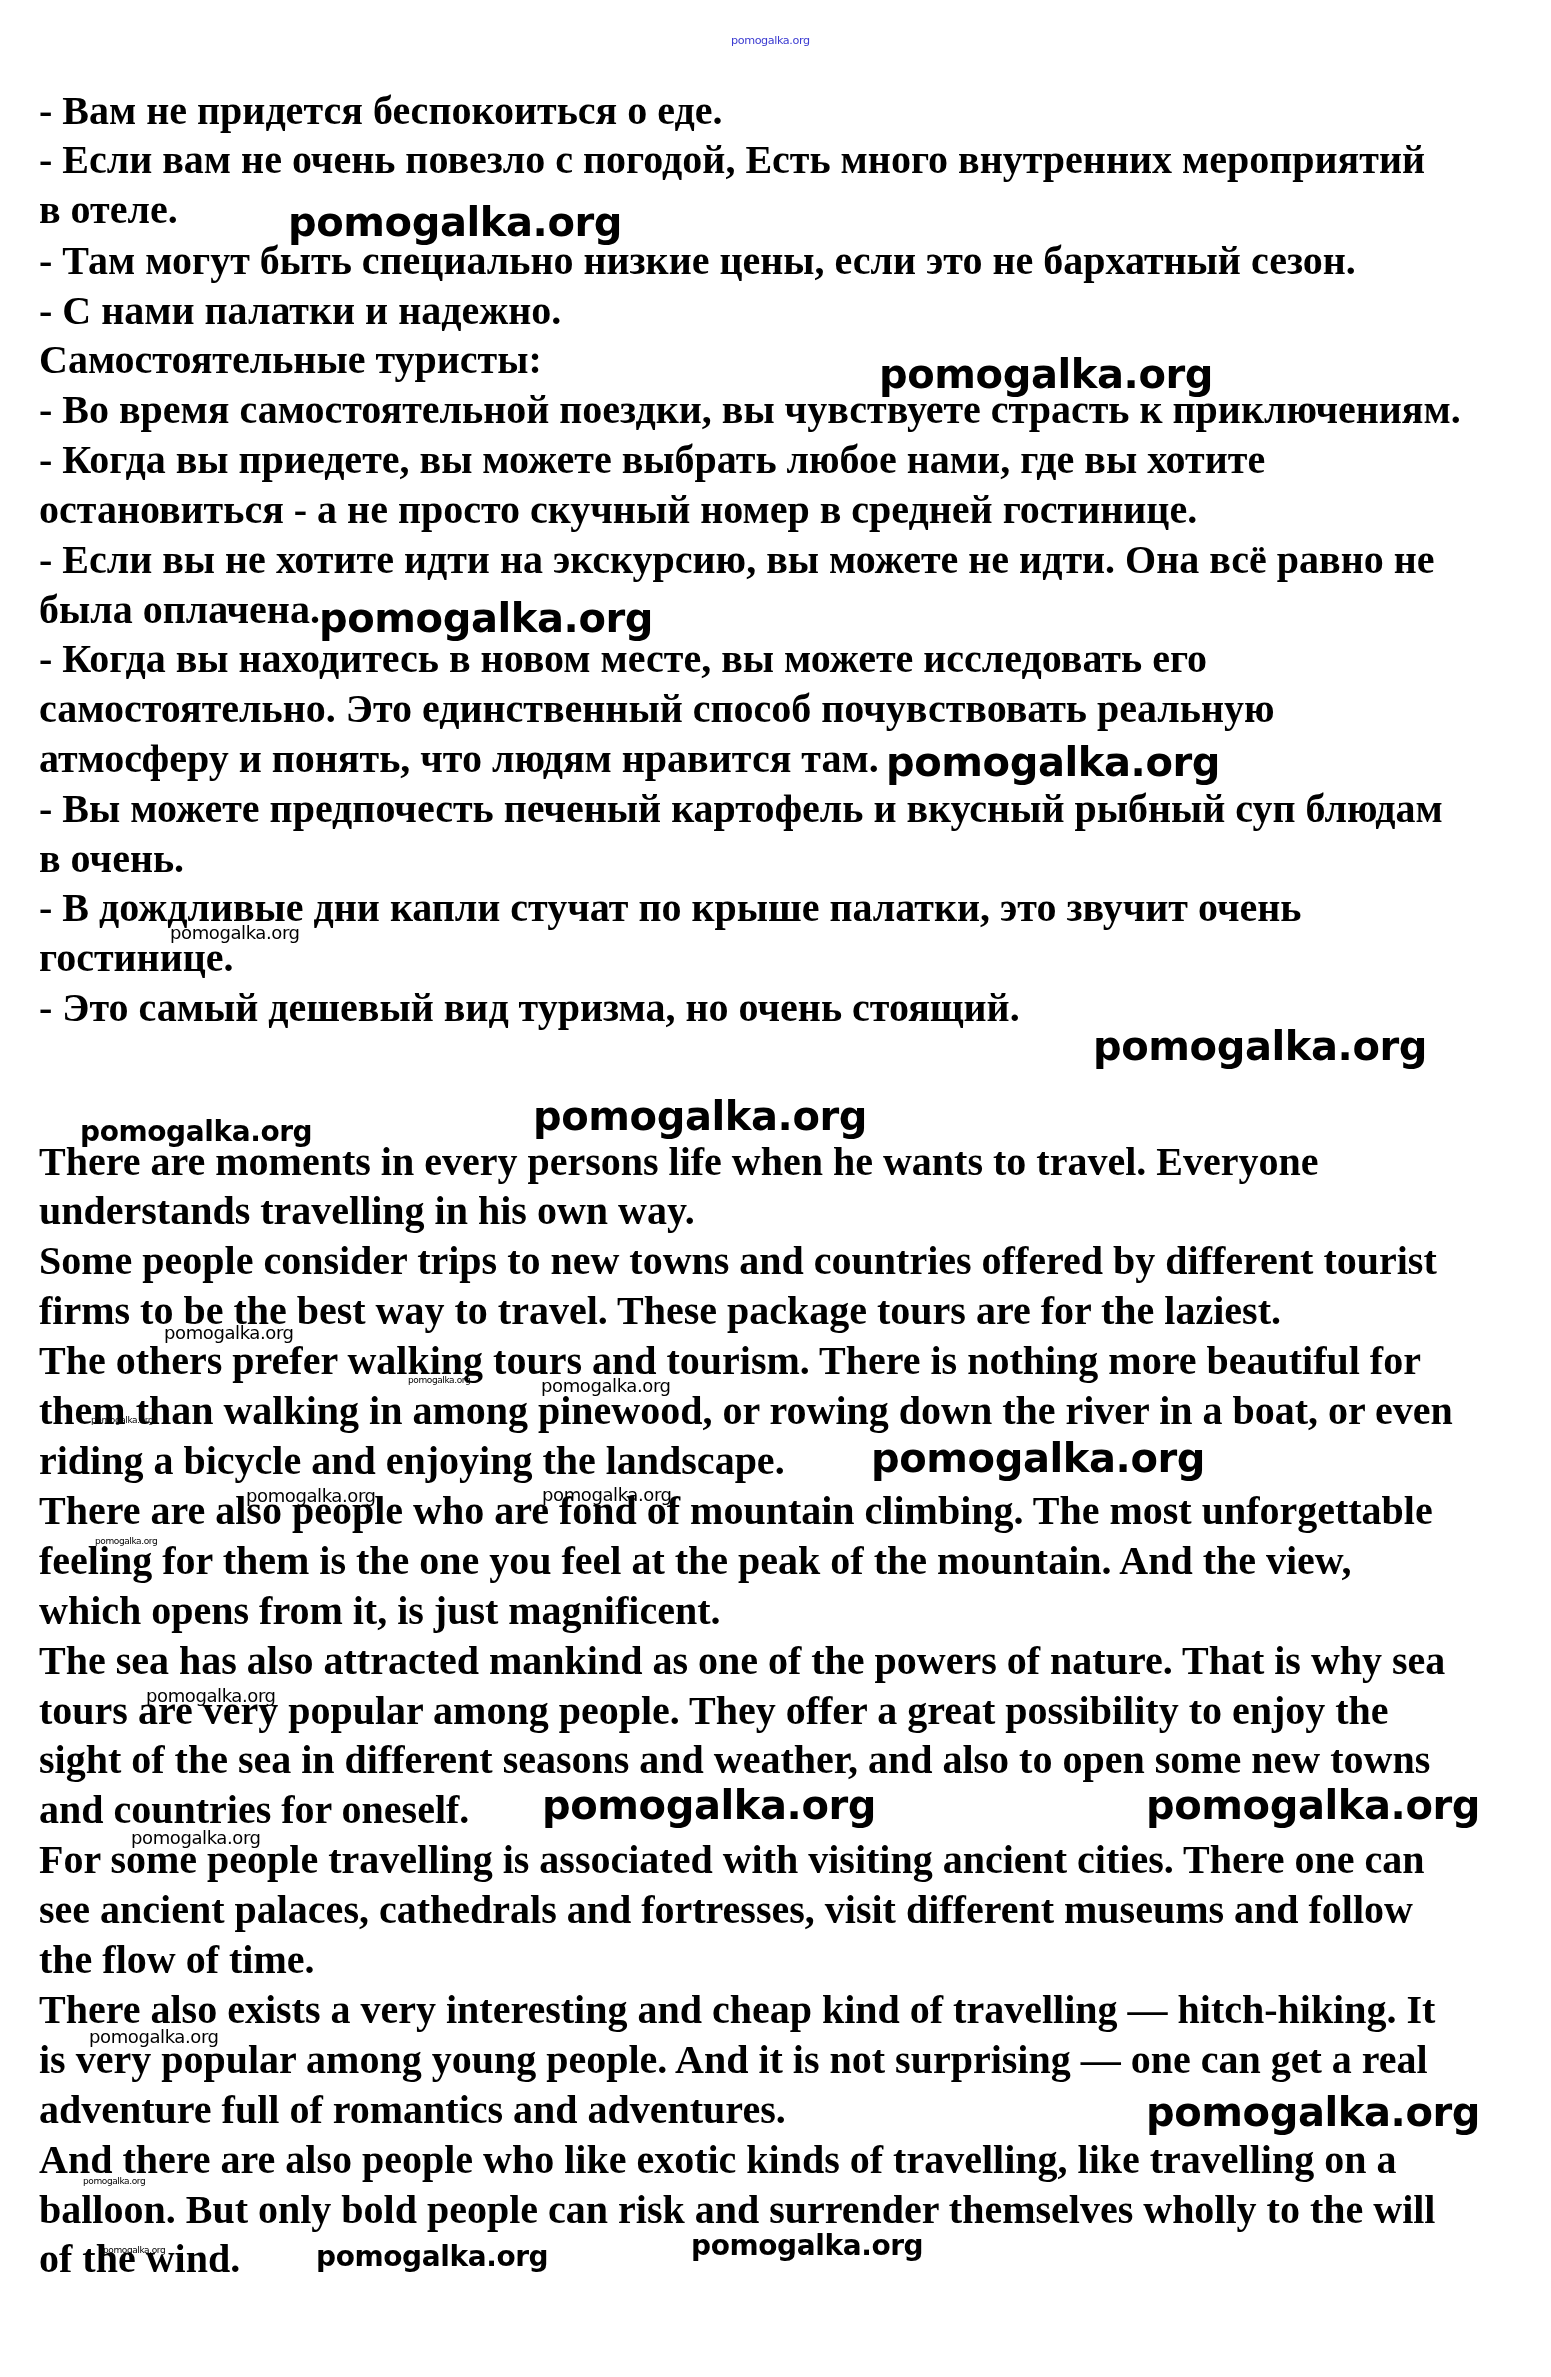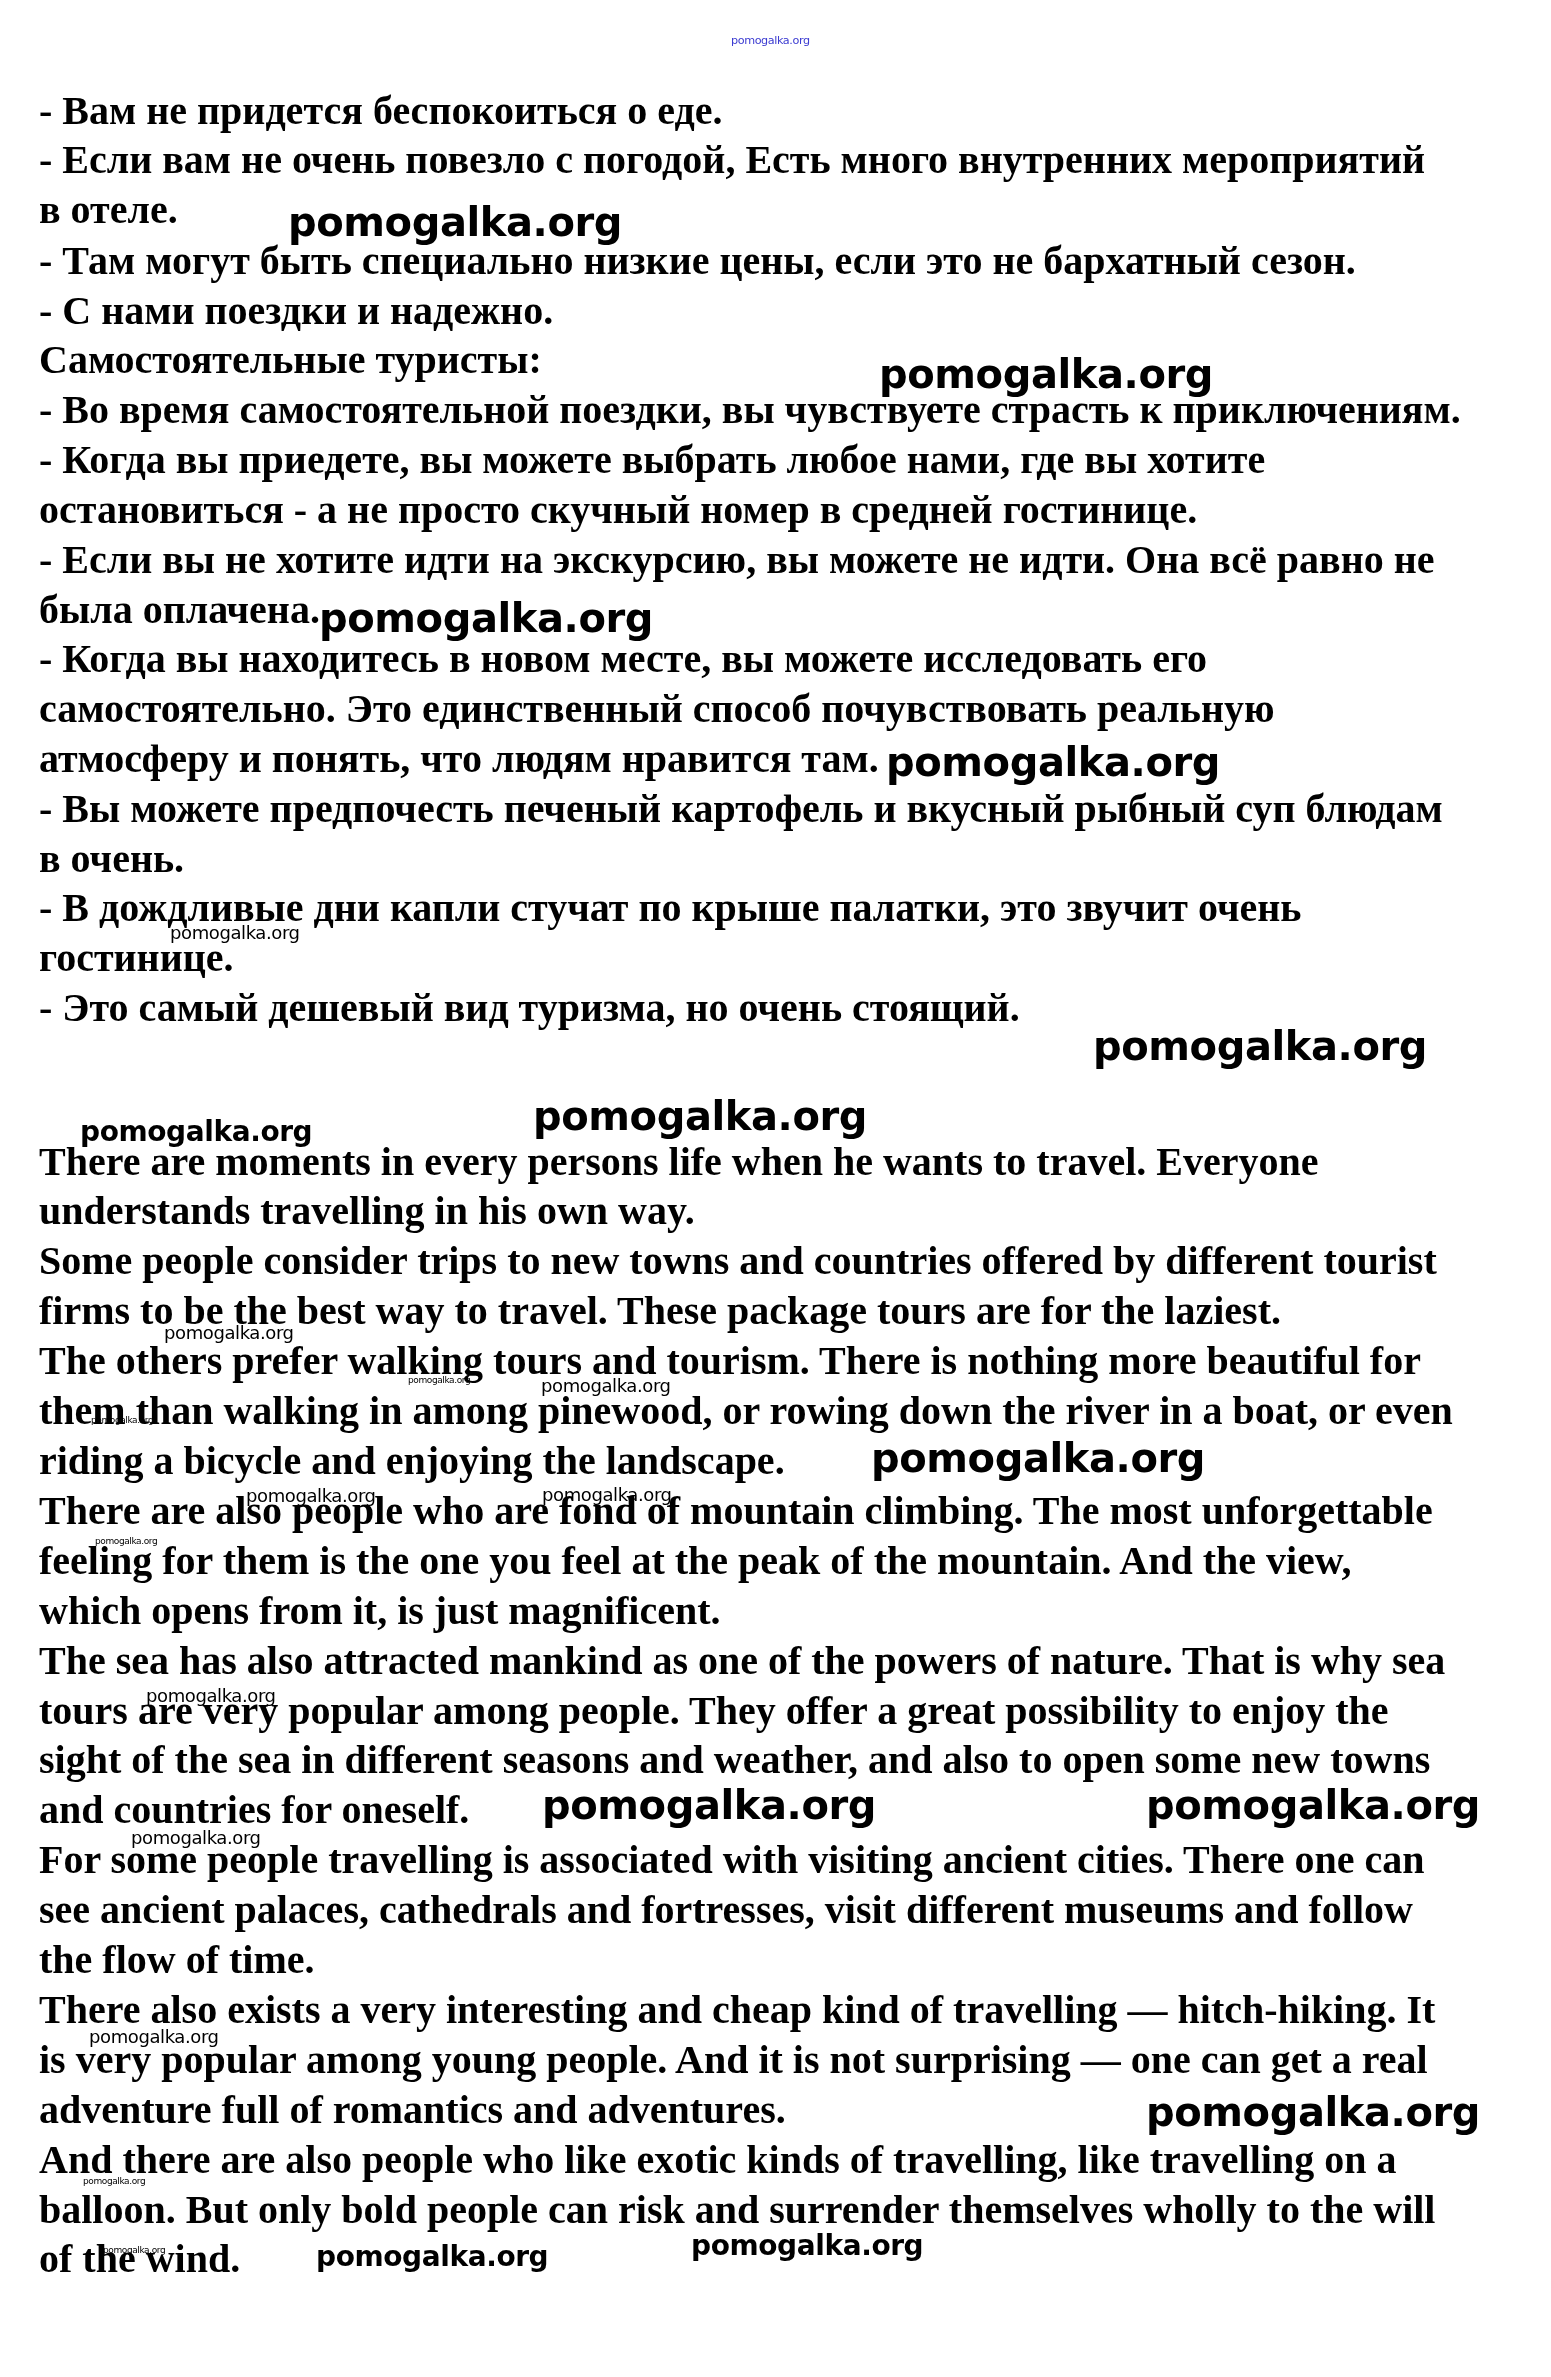--- a/index.html
+++ b/index.html
@@ -31,21 +31,21 @@
 
 <div class="page">
 
   <span class="wm top">pomogalka.org</span>
 
   <div>
     <div class="line" style="top:54px">- Вам не придется беспокоиться о еде.</div>
     <div class="line" style="top:103px">- Если вам не очень повезло с погодой, Есть много внутренних мероприятий</div>
     <div class="line" style="top:153px">в отеле.</div>
     <div class="line" style="top:204px">- Там могут быть специально низкие цены, если это не бархатный сезон.</div>
-    <div class="line" style="top:254px">- С нами поездки и надежно.</div>
+    <div class="line" style="top:254px">- С нами палатки и надежно.</div>
     <div class="line" style="top:303px">Самостоятельные туристы:</div>
     <div class="line" style="top:353px">- Во время самостоятельной поездки, вы чувствуете страсть к приключениям.</div>
     <div class="line" style="top:403px">- Когда вы приедете, вы можете выбрать любое нами, где вы хотите</div>
     <div class="line" style="top:453px">остановиться - а не просто скучный номер в средней гостинице.</div>
     <div class="line" style="top:503px">- Если вы не хотите идти на экскурсию, вы можете не идти. Она всё равно не</div>
     <div class="line" style="top:553px">была оплачена.</div>
     <div class="line" style="top:602px">- Когда вы находитесь в новом месте, вы можете исследовать его</div>
     <div class="line" style="top:652px">самостоятельно. Это единственный способ почувствовать реальную</div>
     <div class="line" style="top:702px">атмосферу и понять, что людям нравится там.</div>
     <div class="line" style="top:752px">- Вы можете предпочесть печеный картофель и вкусный рыбный суп блюдам</div>

